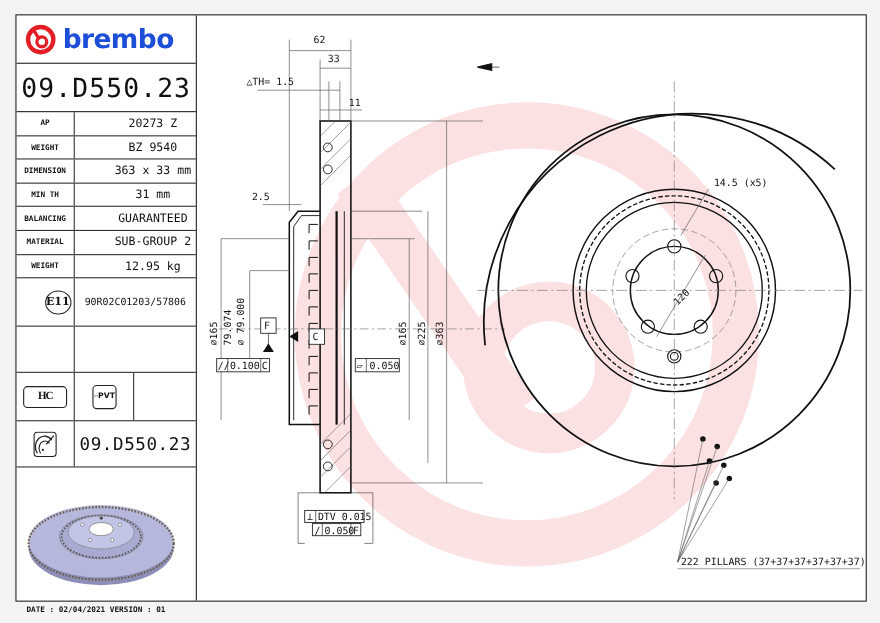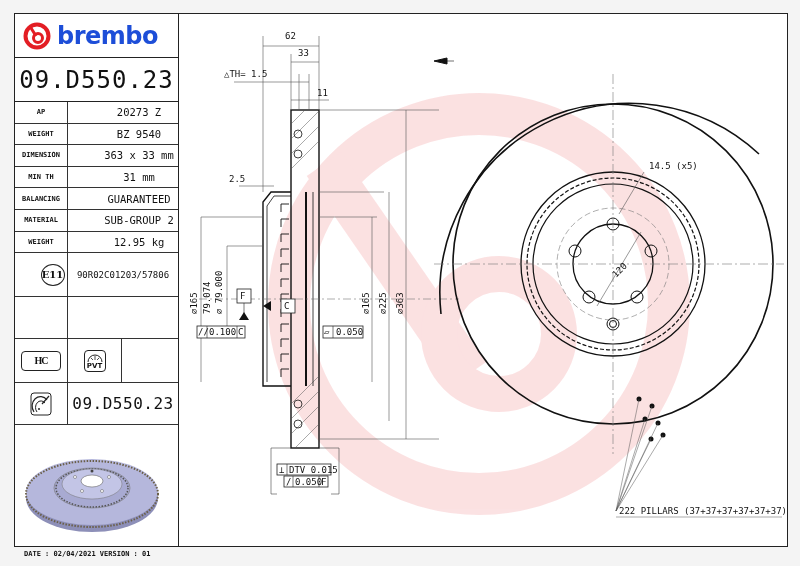--- a/index.html
+++ b/index.html
@@ -16,21 +16,21 @@
   .cert-row { display: flex; height: 44px; border-bottom: 1px solid #333; }
   .cert-left { width: 53px; border-right: 1px solid #333; display: flex; align-items: center; justify-content: center; }
   .cert-right { flex: 1; display: flex; flex-direction: row; align-items: center; justify-content: center; font-family: "DejaVu Sans Mono", monospace; font-size: 9px; line-height: 12px; }
   .e11 { width: 24px; height: 22px; border: 1.3px solid #222; border-radius: 50%; display: flex; align-items: center; justify-content: center; font-family: "DejaVu Serif", serif; font-weight: bold; font-size: 10px; margin-left: 23px; }
   .empty-row { display: flex; height: 42px; border-bottom: 1px solid #333; }
   .empty-row .l { width: 53px; border-right: 1px solid #333; }
   .icons-row { display: flex; height: 44px; border-bottom: 1px solid #333; }
   .icons-row .l { width: 53px; border-right: 1px solid #333; display: flex; align-items: center; justify-content: center; }
   .icons-row .m { width: 54px; border-right: 1px solid #333; display: flex; align-items: center; justify-content: center; }
   .hc { width: 40px; height: 20px; border: 1.2px solid #222; border-radius: 4px; display: flex; align-items: center; justify-content: center; font-weight: bold; font-size: 10px; font-family: Liberation Serif, serif; letter-spacing: -1px; }
-  .pvt { width: 22px; height: 22px; border: 1.2px solid #222; border-radius: 4px; display: flex; flex-direction: column; align-items: center; justify-content: flex-end; font-size: 7px; font-weight: bold; padding-bottom: 1px; }
+  .pvt { width: 22px; height: 22px; border: 1.2px solid #222; border-radius: 4px; display: flex; flex-direction: row; align-items: center; justify-content: flex-end; font-size: 7px; font-weight: bold; padding-bottom: 1px; }
   .ref-row { display: flex; height: 42px; border-bottom: 1px solid #333; }
   .ref-row .l { width: 53px; border-right: 1px solid #333; display: flex; align-items: center; justify-content: center; }
   .ref-row .r { flex: 1; display: flex; align-items: center; justify-content: center; font-family: "DejaVu Sans Mono", monospace; font-size: 16px; letter-spacing: 0.5px; }
   .disc-render { position: absolute; left: 0; top: 412px; width: 164px; height: 122px; }
   .footer { position: absolute; left: 24px; top: 550px; font-family: "DejaVu Sans Mono", monospace; font-size: 7px; font-weight: bold; }
   .drawing { position: absolute; left: 164px; top: 0; width: 610px; height: 534px; }
   .dim-text { font-family: "DejaVu Sans Mono", monospace; font-size: 9px; fill: #111; }
 </style>
 </head>
 <body>

